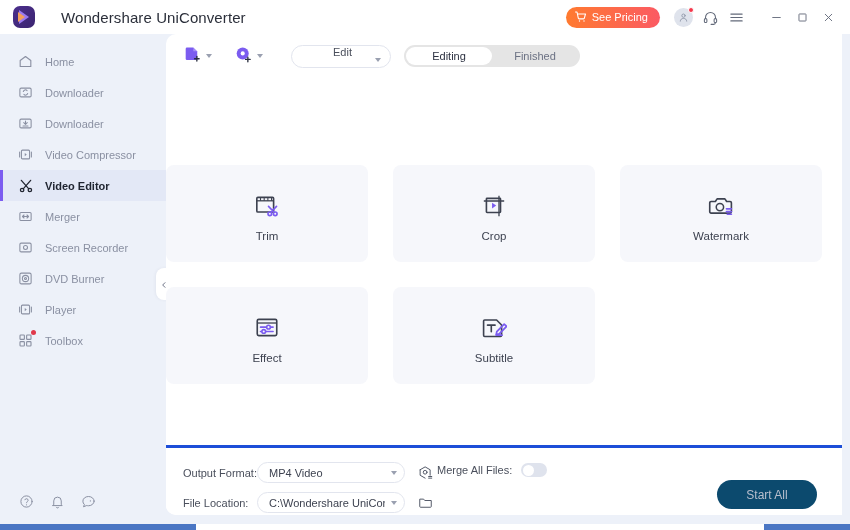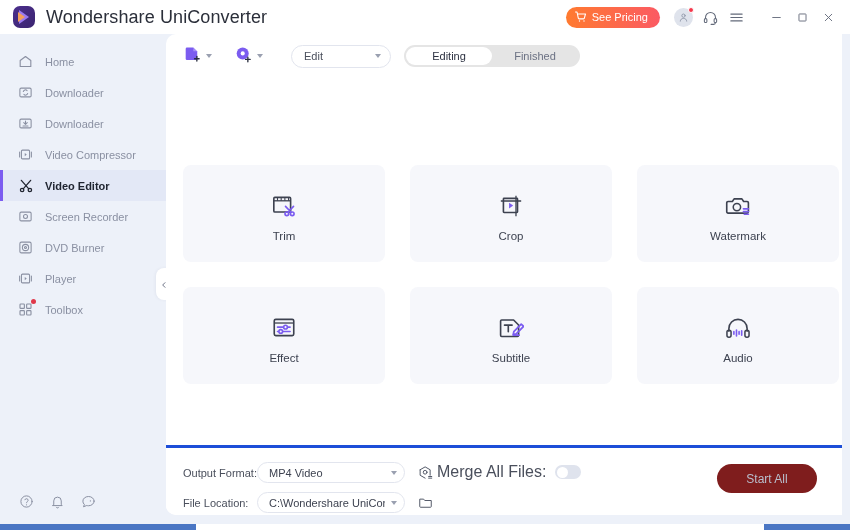--- a/index.html
+++ b/index.html
@@ -39,22 +39,22 @@
     border-bottom: 7px solid transparent;
   }
   .logo .playwrap:after {
     content: ""; position: absolute; left: 1px; top: 2px;
     width: 0; height: 0;
     border-left: 7px solid #f5a05a;
     border-top: 5px solid transparent;
     border-bottom: 5px solid transparent;
   }
   .app-title {
-    margin-left: 11px;
-    font-size: 18px; color: #2b2f3a; font-weight: 400;
+    margin-left: 26px;
+    font-size: 15px; color: #2b2f3a; font-weight: 400;
     letter-spacing: .1px;
   }
   .tb-right {
     margin-left: auto; display: flex; align-items: center; gap: 0;
     padding-right: 9px; height: 34px;
   }
   .pricing-btn {
     display: flex; align-items: center; gap: 5px;
     height: 21px; padding: 0 12px 0 9px;
     border-radius: 11px; border: none;
@@ -152,21 +152,21 @@
     border-left: 3.5px solid transparent;
     border-right: 3.5px solid transparent;
     border-top: 4px solid #9aa0b0;
   }
   .edit-select {
     margin-left: 28px;
     width: 100px; height: 23px;
     border: 1px solid #e2e5ee; border-radius: 12px;
     background: #fff;
     display: flex; align-items: center;
-    padding: 0 9px 0 12px; cursor: pointer;
+    padding: 0 9px 0 12px; cursor: pointer; flex-direction: column;
   }
   .edit-select .val { font-size: 11px; color: #4a4f5c; }
   .edit-select .caret2 {
     margin-left: auto;
     width: 0; height: 0;
     border-left: 3.5px solid transparent;
     border-right: 3.5px solid transparent;
     border-top: 4px solid #9aa0b0;
   }
   .seg {
@@ -176,21 +176,21 @@
     display: flex; padding: 2px;
   }
   .seg-opt {
     flex: 1; display: flex; align-items: center; justify-content: center;
     font-size: 11px; color: #6b7183; border-radius: 9px; cursor: pointer;
   }
   .seg-opt.on { background: #ffffff; color: #2b3040; }
 
   
   .cards {
-    position: absolute; left: 17px; top: 131px;
+    position: absolute; left: 0; top: 131px;
     width: 642px;
     display: grid; grid-template-columns: repeat(3, 202px);
     grid-gap: 16px 16px;
     gap: 25px;
   }
   .card {
     width: 202px; height: 97px;
     background: #f6f7fb; border-radius: 8px;
     display: flex; flex-direction: column;
     align-items: center; justify-content: center;
@@ -230,34 +230,34 @@
     display: flex; align-items: center;
   }
   .mini-icon {
     margin-left: 12px; width: 17px; height: 17px;
     display: flex; align-items: center; justify-content: center; cursor: pointer;
   }
   .merge-wrap {
     position: absolute; left: 271px; top: 15px;
     display: flex; align-items: center; gap: 9px;
   }
-  .merge-wrap .mlabel { font-size: 16px; color: #4a4f5c; }
+  .merge-wrap .mlabel { font-size: 11px; color: #4a4f5c; }
   .toggle {
     width: 26px; height: 14px; border-radius: 7px;
     background: #dfe3ed; position: relative; cursor: pointer;
   }
   .toggle .knob {
     position: absolute; left: 1.5px; top: 1.5px;
     width: 11px; height: 11px; border-radius: 50%;
     background: #ffffff;
   }
   .startall {
-    position: absolute; right: 25px; top: 16px;
+    position: absolute; right: 25px; top: 32px;
     width: 100px; height: 29px; border-radius: 15px;
-    background: #7f1d1d; border: none;
+    background: #0c4a6e; border: none;
     color: #b9bfcd; font-size: 12px; font-family: inherit;
     cursor: default;
   }
 
   
   .os-bottom {
     position: absolute; left: 0; bottom: 0; width: 850px; height: 10px;
     background: #edf1f9;
   }
   .os-bar-l {
@@ -389,20 +389,29 @@
         <span class="ic">
           <svg width="16" height="16" viewBox="0 0 24 24" fill="none" stroke="#20242f" stroke-width="1.9" stroke-linecap="round" stroke-linejoin="round">
             <circle cx="6.2" cy="18" r="2.6"></circle>
             <circle cx="17.8" cy="18" r="2.6"></circle>
             <path d="M7.8 16.2 19 3.5M16.2 16.2 5 3.5"></path>
           </svg>
         </span>
         <span class="lbl">Video Editor</span>
       </div>
 
+      <div class="nav-item">
+        <span class="ic">
+          <svg width="15" height="15" viewBox="0 0 24 24" fill="none" stroke="#8a90a2" stroke-width="1.7" stroke-linecap="round" stroke-linejoin="round">
+            <rect x="3" y="5.5" width="18" height="13" rx="1.8"></rect>
+            <path d="M7.5 12h9M9.6 9.6 7.2 12l2.4 2.4M14.4 9.6l2.4 2.4-2.4 2.4"></path>
+          </svg>
+        </span>
+        <span class="lbl">Merger</span>
+      </div>
 
       <div class="nav-item">
         <span class="ic">
           <svg width="15" height="15" viewBox="0 0 24 24" fill="none" stroke="#8a90a2" stroke-width="1.7" stroke-linejoin="round">
             <rect x="3" y="5" width="18" height="14" rx="2"></rect>
             <circle cx="12" cy="12" r="3.2"></circle>
           </svg>
         </span>
         <span class="lbl">Screen Recorder</span>
       </div>
@@ -580,33 +589,20 @@
             <path d="M6 9.4h7M9.5 9.4v6" stroke="#3d4250" stroke-width="1.5" stroke-linecap="round"></path>
             <g stroke="#7b5cf0" stroke-width="1.6" stroke-linecap="round" stroke-linejoin="round">
               <path d="M21.4 8.4 14.6 15.4l-.6 2.8 2.8-.7 6.8-7z"></path>
               <path d="M14.2 18.6h5.2"></path>
             </g>
           </svg>
         </div>
         <div class="clabel">Subtitle</div>
       </div>
 
-      <div class="card">
-        <div class="cicon">
-          <svg width="26" height="26" viewBox="0 0 24 24" fill="none">
-            <path d="M3.6 15v-2.6a8.4 8.4 0 0 1 16.8 0V15" stroke="#3d4250" stroke-width="1.5" stroke-linecap="round"></path>
-            <rect x="1.8" y="14" width="3.8" height="6.6" rx="1.8" stroke="#3d4250" stroke-width="1.4"></rect>
-            <rect x="18.4" y="14" width="3.8" height="6.6" rx="1.8" stroke="#3d4250" stroke-width="1.4"></rect>
-            <g stroke="#7b5cf0" stroke-width="1.5" stroke-linecap="round">
-              <path d="M8.2 15.4v2.4M10.6 13.8v5.6M13 15.4v2.4M15.4 14.6v4"></path>
-            </g>
-          </svg>
-        </div>
-        <div class="clabel">Audio</div>
-      </div>
     </div>
 
     <div class="bottombar">
 
       <div class="row r1">
         <span class="rlabel">Output Format:</span>
         <div class="combo w1">
           <span class="cval">MP4 Video</span>
           <span class="csep">
             <span class="caret"></span>

